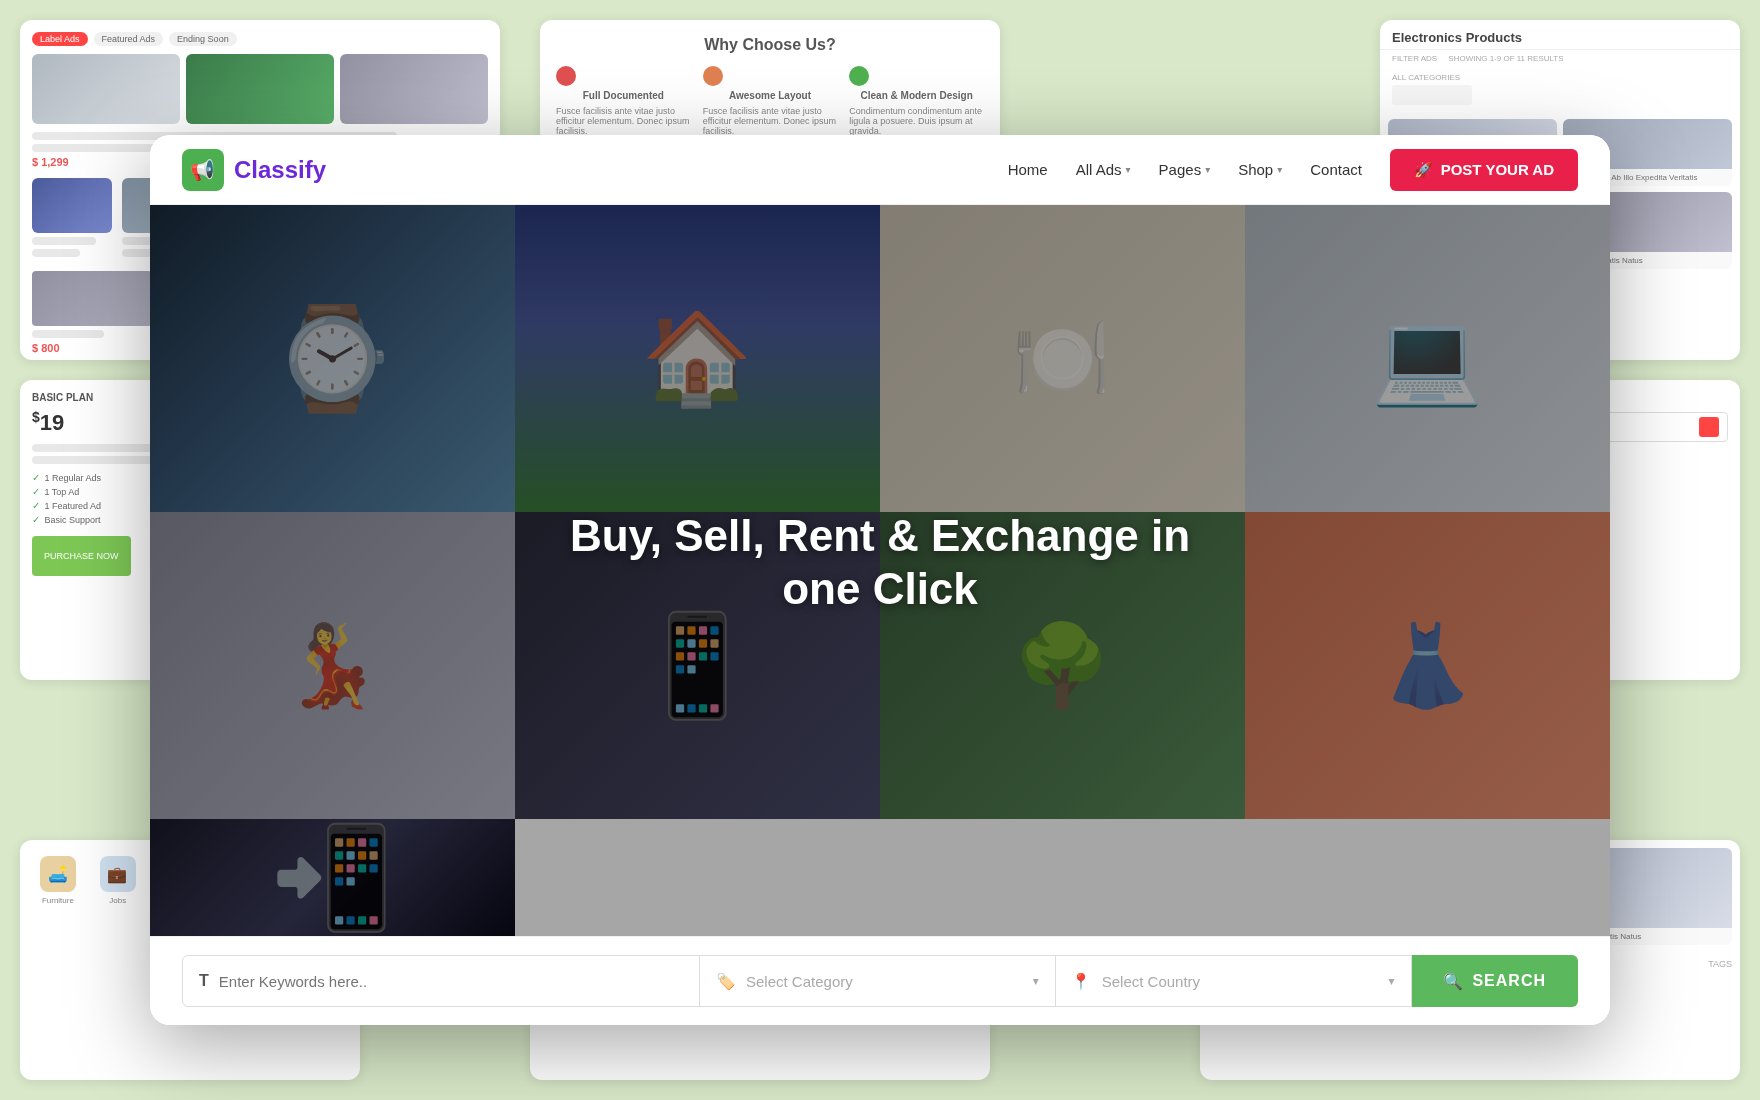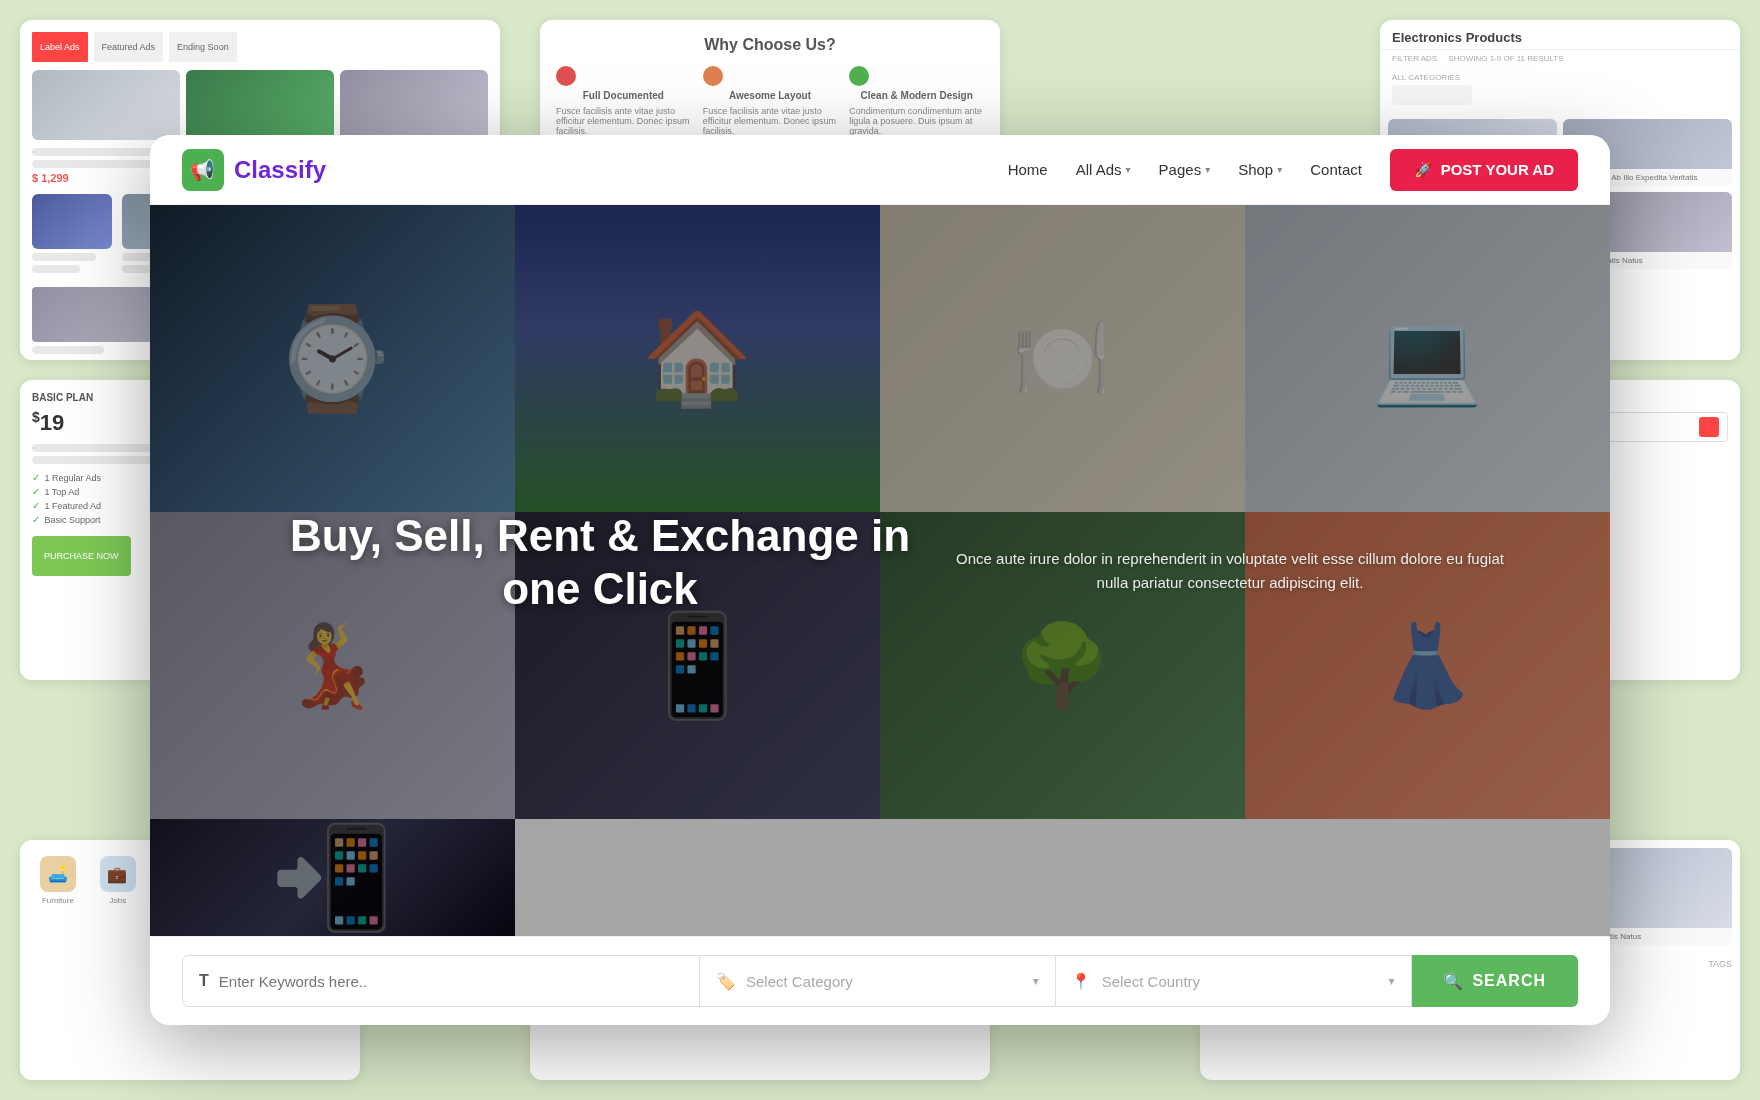--- a/index.html
+++ b/index.html
@@ -92,22 +92,22 @@
       font-weight: bold;
       margin-top: 3px;
     }
 
     .bg-tab-row {
       display: flex;
       gap: 6px;
       margin-bottom: 8px;
     }
     .bg-tab {
-      padding: 10px 8px;
-      border-radius: 1px;
+      padding: 2px 8px;
+      border-radius: 7px;
       font-size: 9px;
       background: #f0f0f0;
       color: #666;
     }
     .bg-tab.active { background: #ff4444; color: #fff; }
 
     .bg-why-section {
       padding: 16px;
     }
     .bg-why-title {
@@ -986,21 +986,20 @@
       <div class="hero-cell" style="background:linear-gradient(135deg,#b0b8c0,#d8dde2);display:flex;align-items:center;justify-content:center;font-size:90px;">💻</div>
       <div class="hero-cell hero-dance"></div>
       <div class="hero-cell hero-tablet"></div>
       <div class="hero-cell hero-art"></div>
       <div class="hero-cell hero-fashion"></div>
       <div class="hero-cell hero-phone"></div>
     </div>
 
     <div class="hero-overlay">
       <h1 class="hero-title">Buy, Sell, Rent &amp; Exchange in one Click</h1>
-      <p class="hero-subtitle">Once aute irure dolor in reprehenderit in voluptate velit esse cillum dolore eu fugiat nulla pariatur consectetur adipiscing elit.</p>
     </div>
   </div>
 
   <div class="search-bar-wrapper">
     <div class="search-keyword">
       <span class="search-keyword-icon" style="font-weight:900;color:#555;font-size:16px;">T</span>
       <input class="search-keyword-input" type="text" placeholder="Enter Keywords here.." style="">
     </div>
 
     <div class="search-category">

